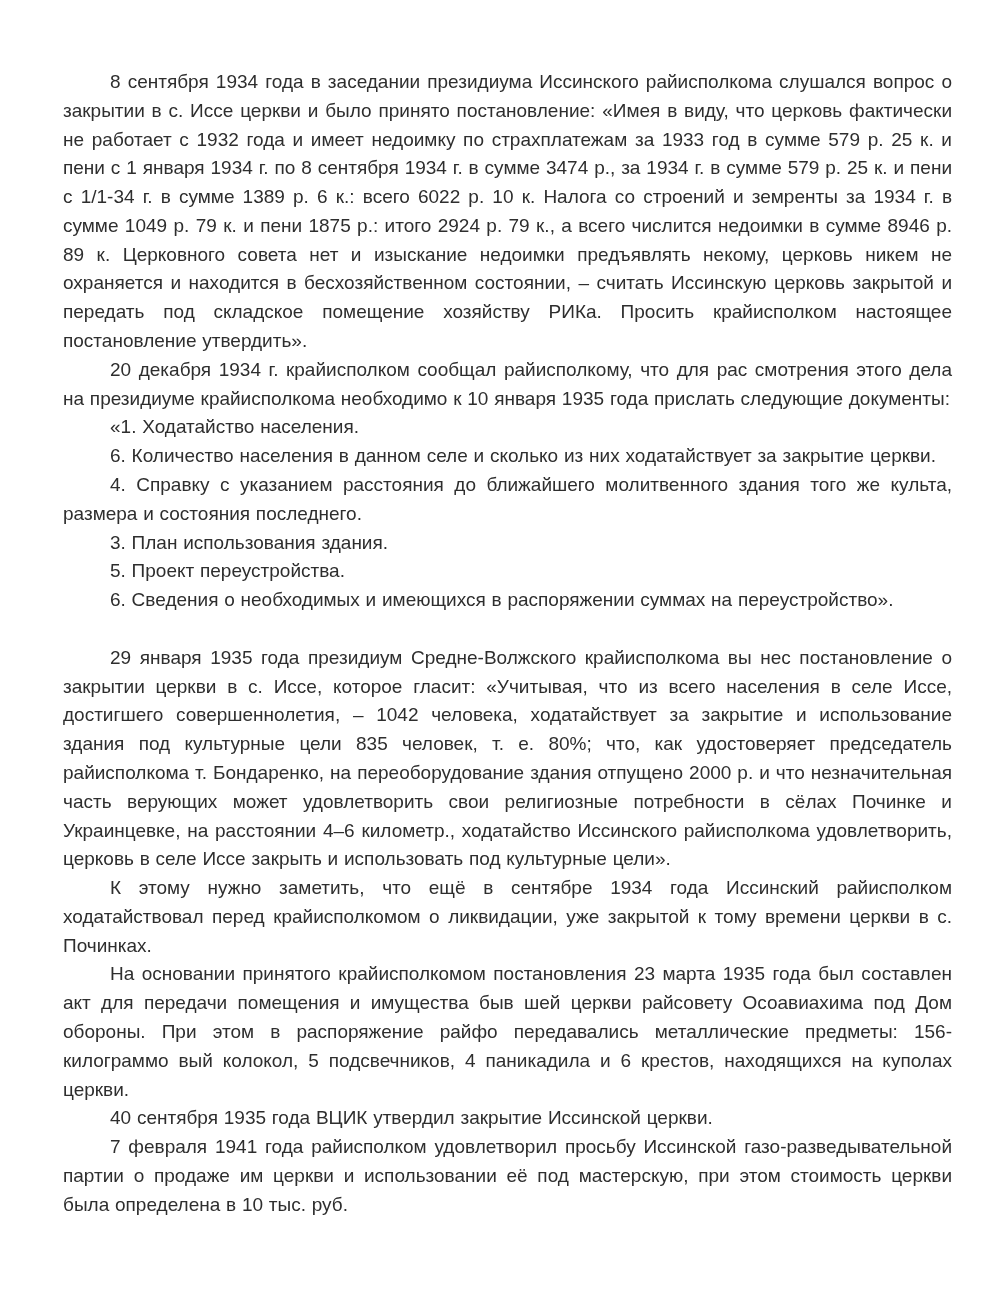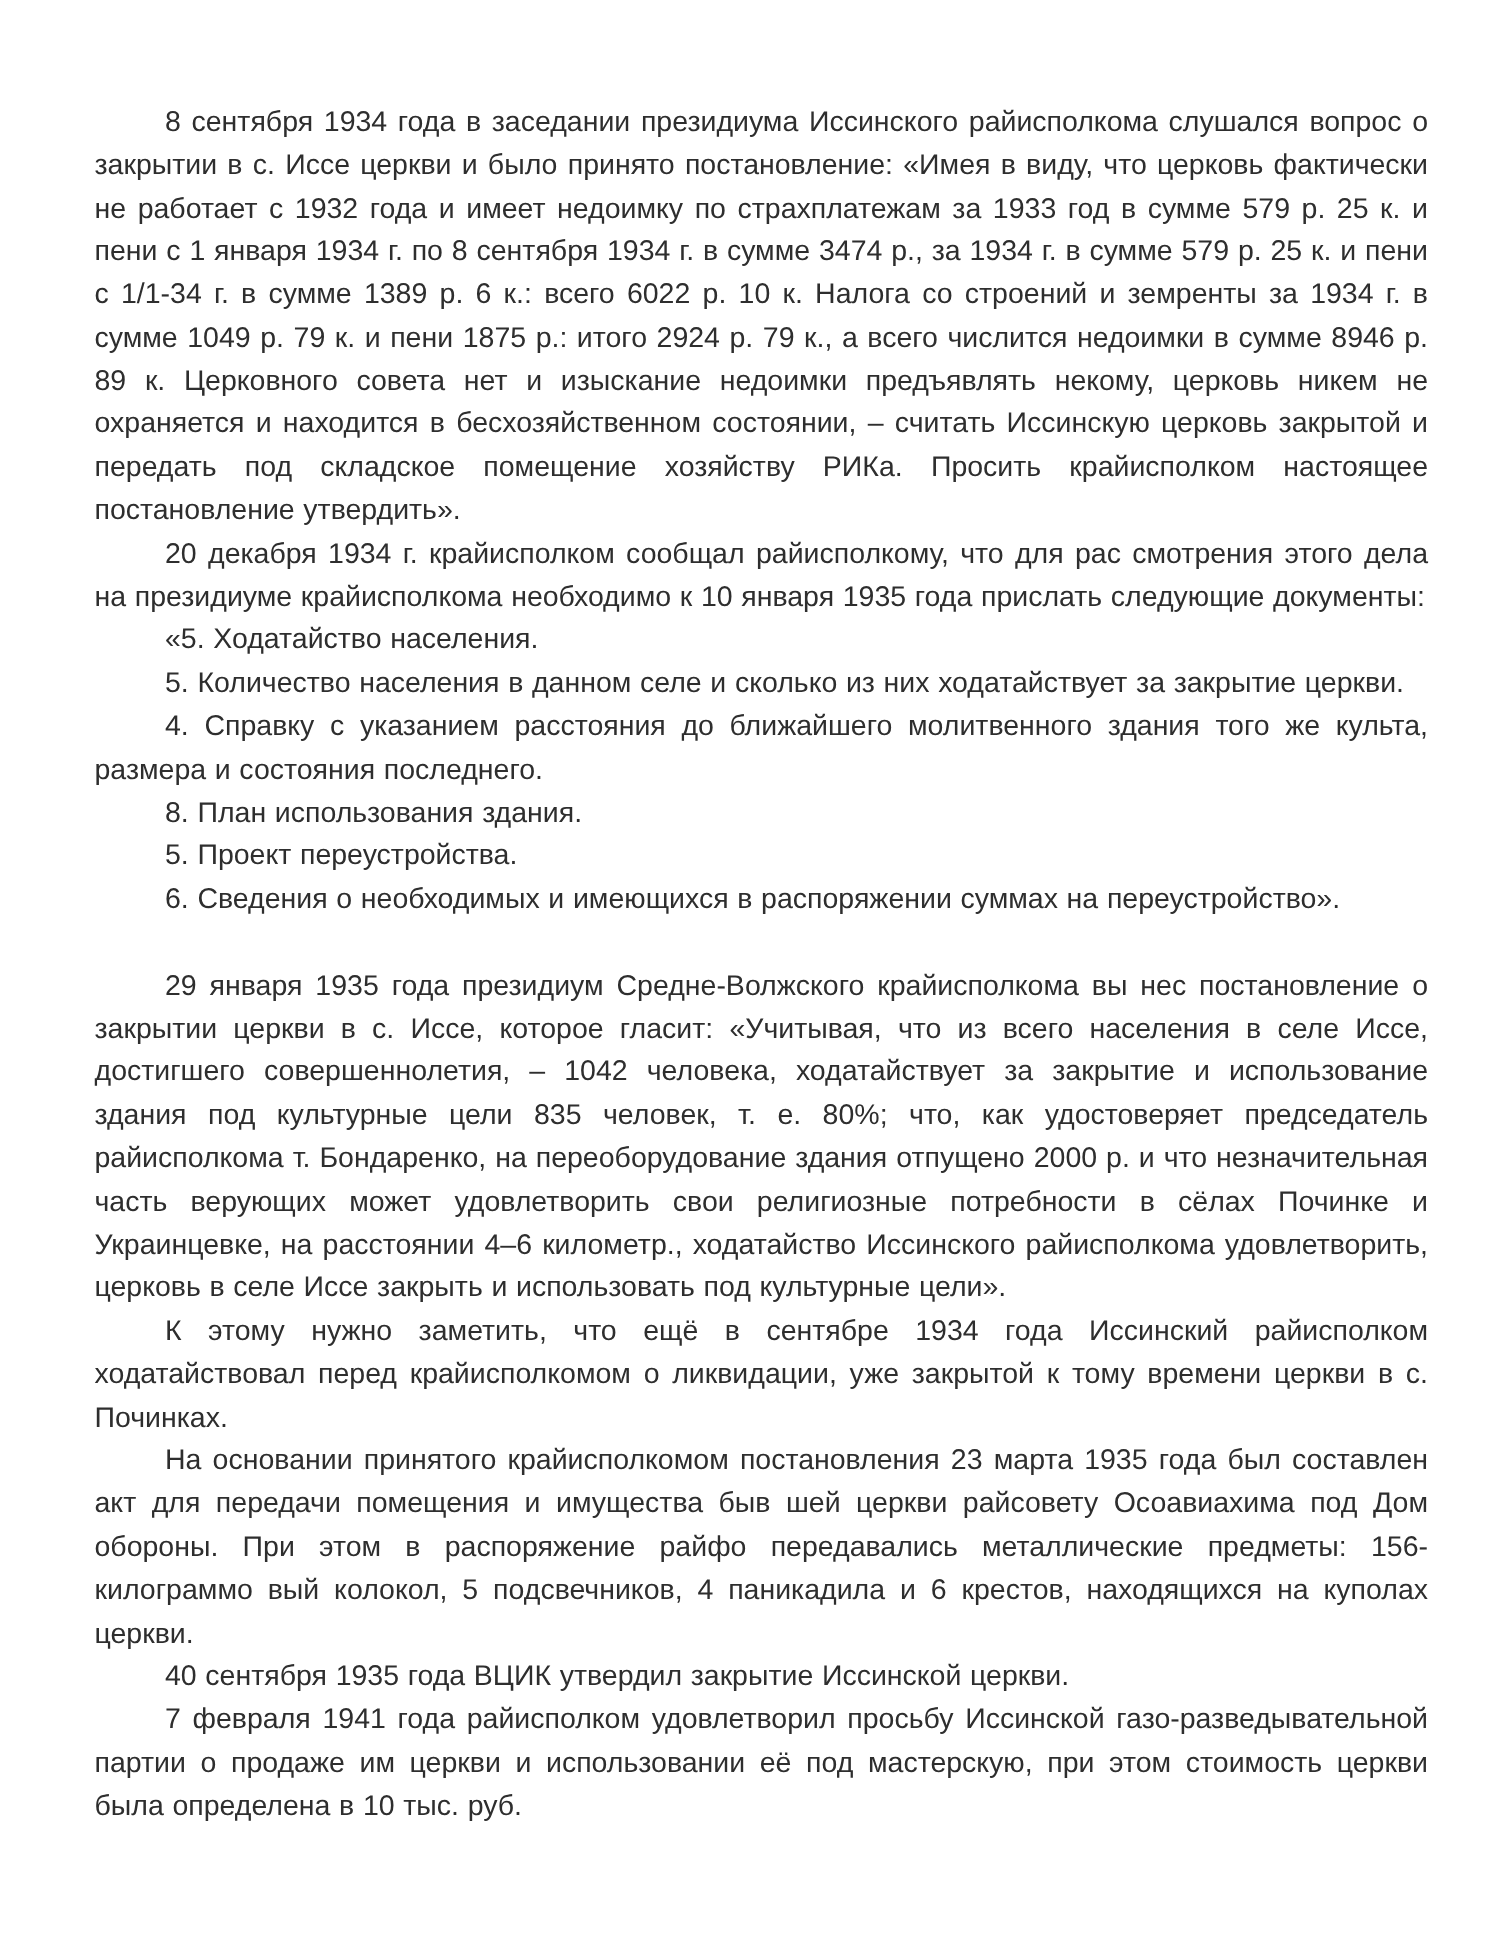--- a/index.html
+++ b/index.html
@@ -28,24 +28,24 @@
   .spacer {
     height: 29px;
   }
 </style>
 </head>
 <body>
 
 <div class="page">
   <p class="para">8 сентября 1934 года в заседании президиума Иссинского райисполкома слушался вопрос о закрытии в с. Иссе церкви и было принято постановление: «Имея в виду, что церковь фактически не работает с 1932 года и имеет недоимку по страхплатежам за 1933 год в сумме 579 р. 25 к. и пени с 1 января 1934 г. по 8 сентября 1934 г. в сумме 3474 р., за 1934 г. в сумме 579 р. 25 к. и пени с 1/1-34 г. в сумме 1389 р. 6 к.: всего 6022 р. 10 к. Налога со строений и земренты за 1934 г. в сумме 1049 р. 79 к. и пени 1875 р.: итого 2924 р. 79 к., а всего числится недоимки в сумме 8946 р. 89 к. Церковного совета нет и изыскание недоимки предъявлять некому, церковь никем не охраняется и находится в бесхозяйственном состоянии, – считать Иссинскую церковь закрытой и передать под складское помещение хозяйству РИКа. Просить крайисполком настоящее постановление утвердить».</p>
   <p class="para">20 декабря 1934 г. крайисполком сообщал райисполкому, что для рас смотрения этого дела на президиуме крайисполкома необходимо к 10 января 1935 года прислать следующие документы:</p>
-  <p class="para">«5. Ходатайство населения.</p>
-  <p class="para">5. Количество населения в данном селе и сколько из них ходатайствует за закрытие церкви.</p>
+  <p class="para">«1. Ходатайство населения.</p>
+  <p class="para">6. Количество населения в данном селе и сколько из них ходатайствует за закрытие церкви.</p>
   <p class="para">4. Справку с указанием расстояния до ближайшего молитвенного здания того же культа, размера и состояния последнего.</p>
-  <p class="para">8. План использования здания.</p>
+  <p class="para">3. План использования здания.</p>
   <p class="para">5. Проект переустройства.</p>
   <p class="para">6. Сведения о необходимых и имеющихся в распоряжении суммах на переустройство».</p>
   <div class="spacer"></div>
   <p class="para">29 января 1935 года президиум Средне-Волжского крайисполкома вы нес постановление о закрытии церкви в с. Иссе, которое гласит: «Учитывая, что из всего населения в селе Иссе, достигшего совершеннолетия, – 1042 человека, ходатайствует за закрытие и использование здания под культурные цели 835 человек, т. е. 80%; что, как удостоверяет председатель райисполкома т. Бондаренко, на переоборудование здания отпущено 2000 р. и что незначительная часть верующих может удовлетворить свои религиозные потребности в сёлах Починке и Украинцевке, на расстоянии 4–6 километр., ходатайство Иссинского райисполкома удовлетворить, церковь в селе Иссе закрыть и использовать под культурные цели».</p>
   <p class="para">К этому нужно заметить, что ещё в сентябре 1934 года Иссинский райисполком ходатайствовал перед крайисполкомом о ликвидации, уже закрытой к тому времени церкви в с. Починках.</p>
   <p class="para">На основании принятого крайисполкомом постановления 23 марта 1935 года был составлен акт для передачи помещения и имущества быв шей церкви райсовету Осоавиахима под Дом обороны. При этом в распоряжение райфо передавались металлические предметы: 156-килограммо вый колокол, 5 подсвечников, 4 паникадила и 6 крестов, находящихся на куполах церкви.</p>
   <p class="para">40 сентября 1935 года ВЦИК утвердил закрытие Иссинской церкви.</p>
   <p class="para">7 февраля 1941 года райисполком удовлетворил просьбу Иссинской газо-разведывательной партии о продаже им церкви и использовании её под мастерскую, при этом стоимость церкви была определена в 10 тыс. руб.</p>
 
 </div>

